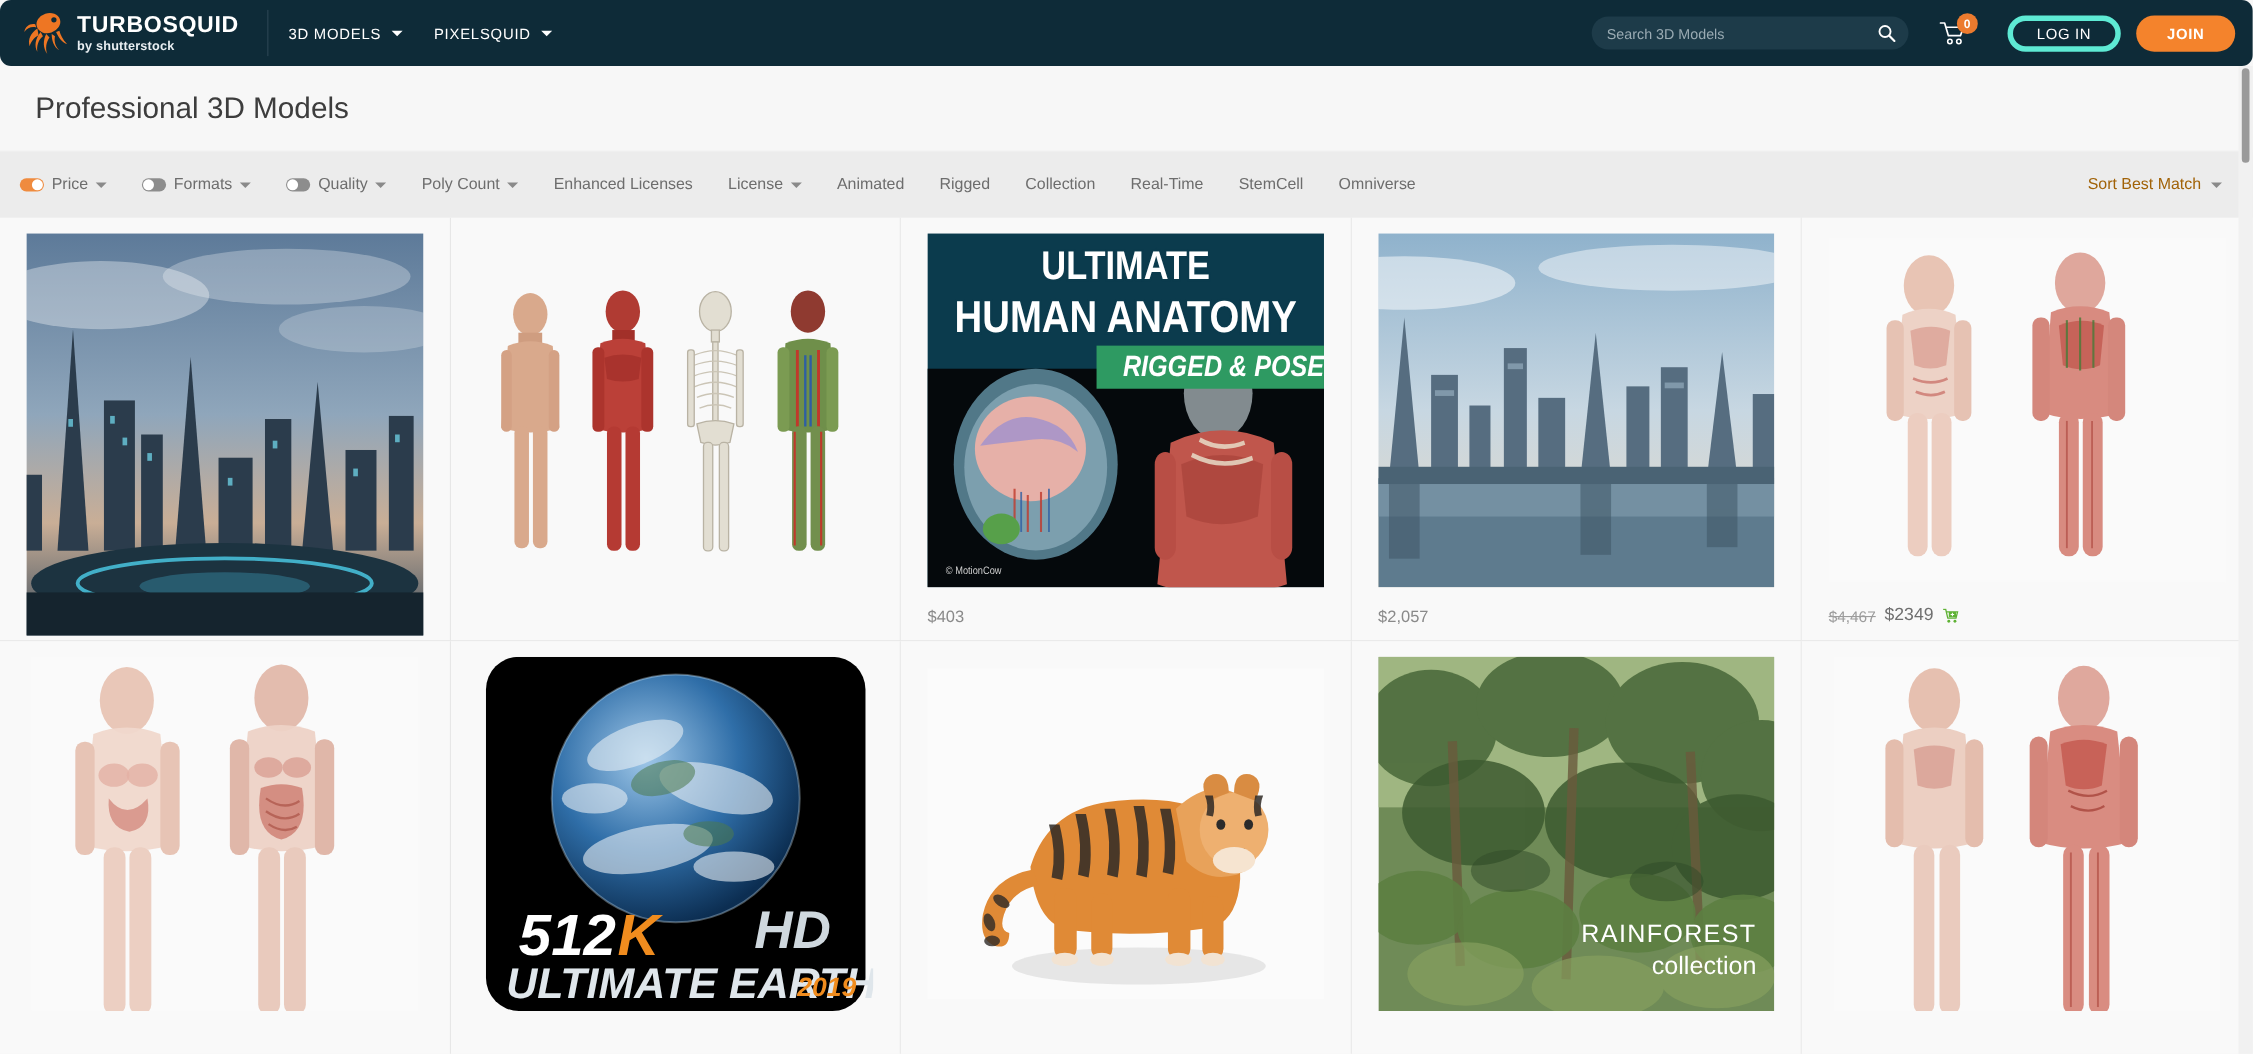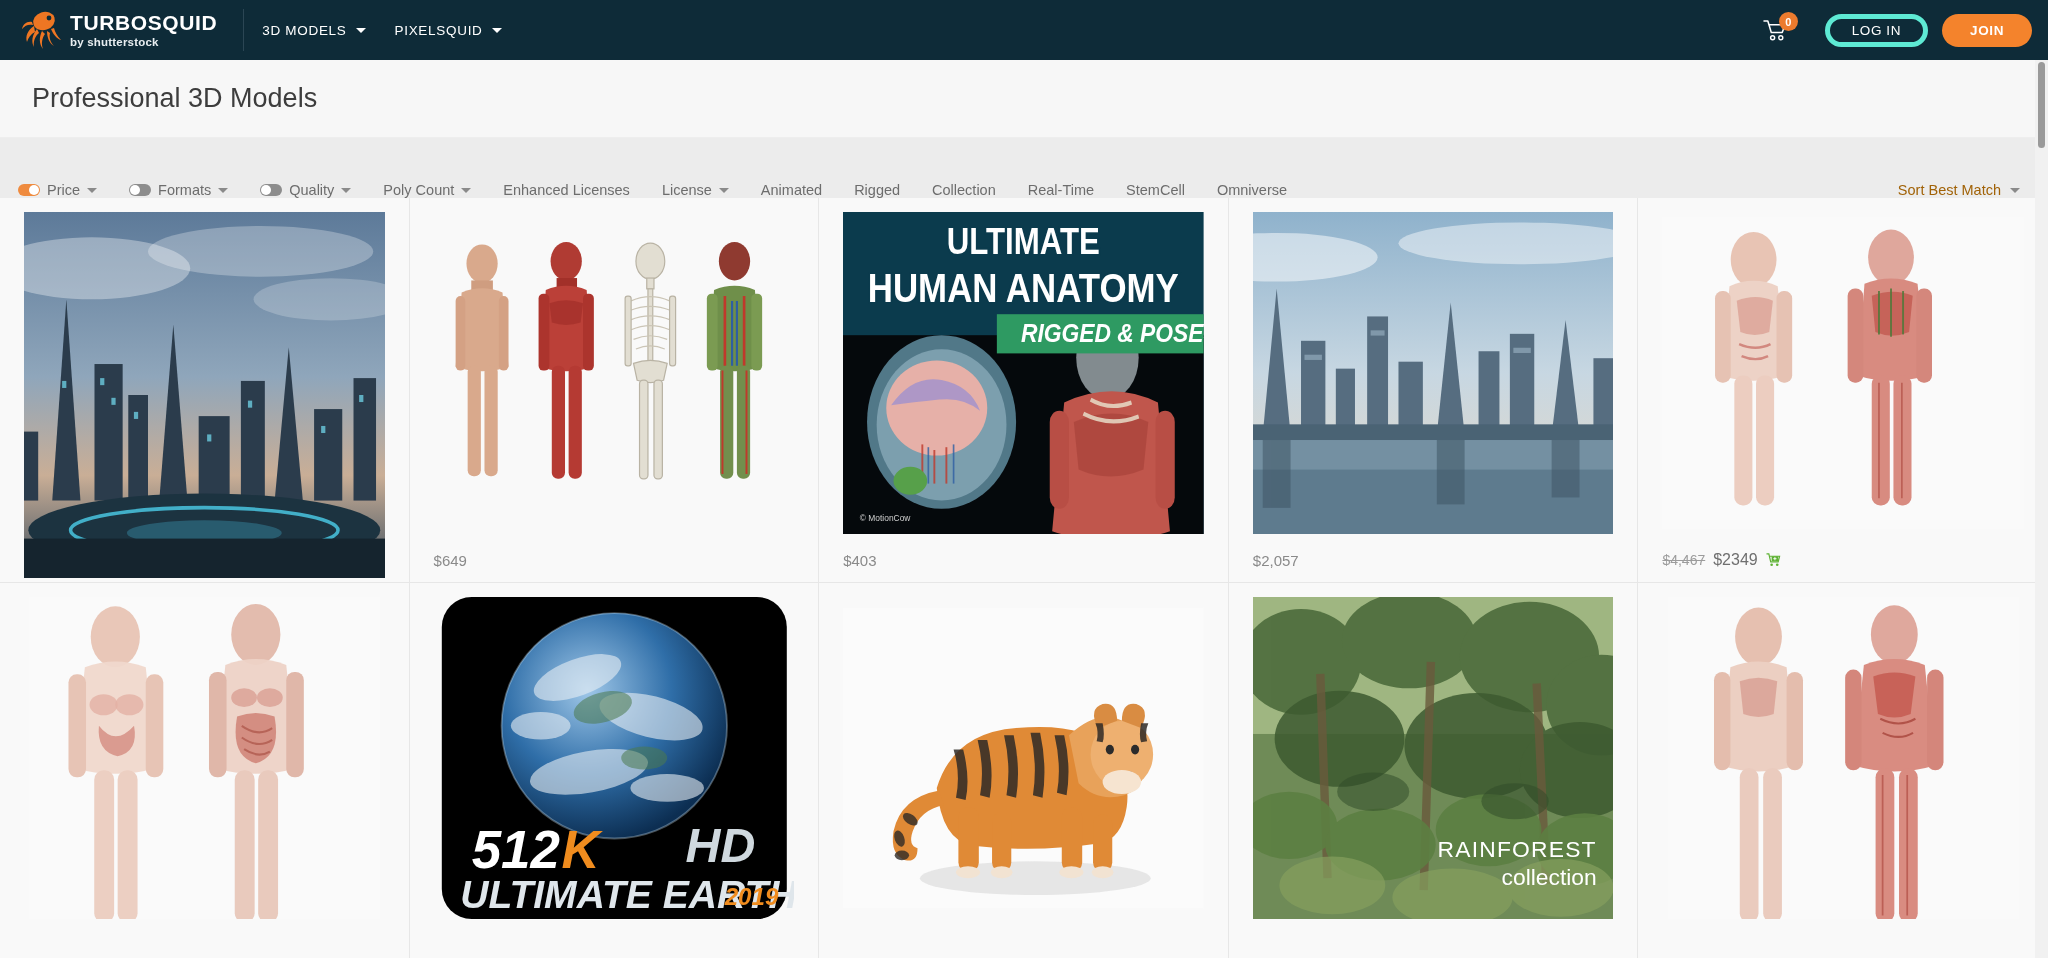--- a/index.html
+++ b/index.html
@@ -9,20 +9,21 @@
     background: #f7f7f7;
     overflow: hidden;
   }
 
   
   .header {
     height: 60px; width: 2048px;
     background: #0e2b38;
     display: flex; align-items: center;
     position: relative;
+    border-radius: 10px;
   }
   .logo-block { display: flex; align-items: center; padding-left: 22px; }
   .squid-icon { width: 40px; height: 44px; margin-right: 8px; flex: 0 0 auto; }
   .logo-text { display: flex; flex-direction: column; justify-content: center; }
   .logo-title {
     color: #ffffff; font-size: 21px; font-weight: bold;
     letter-spacing: 0.6px; line-height: 1.0;
   }
   .logo-sub {
     color: #e8eef1; font-size: 11.5px; font-weight: bold;
@@ -98,21 +99,21 @@
   .title-bar {
     height: 78px; display: flex; align-items: center;
     padding-left: 32px; background: #f7f7f7;
     border-bottom: 1px solid #eeeeee;
   }
   .page-title { font-size: 27px; color: #3d3d3d; font-weight: normal; }
 
   
   .filter-bar {
     height: 60px; background: #ececec;
-    display: flex; align-items: flex-end; position: relative;
+    display: flex; align-items: center; position: relative;
     padding-left: 18px;
   }
   .filter-item {
     display: flex; align-items: center; gap: 7px;
     color: #6d6d6d; font-size: 14.5px; cursor: pointer;
     margin-right: 32px; white-space: nowrap;
   }
   .toggle {
     width: 22px; height: 12px; border-radius: 6px;
     background: #8d8d8d; position: relative; flex: 0 0 auto;
@@ -203,20 +204,29 @@
       <span>3D MODELS</span>
       <i class="caret-d"></i>
     </div>
     <div class="nav-item">
       <span>PIXELSQUID</span>
       <i class="caret-d"></i>
     </div>
   </div>
 
   <div class="header-right">
+    <div class="search-wrap">
+      <input class="search-input" type="text" placeholder="Search 3D Models" style="">
+      <span class="search-btn">
+        <svg viewBox="0 0 20 20" width="18" height="18">
+          <circle cx="8.5" cy="8.5" r="5.6" fill="none" stroke="#ffffff" stroke-width="1.9"></circle>
+          <line x1="12.8" y1="12.8" x2="18" y2="18" stroke="#ffffff" stroke-width="2.2" stroke-linecap="round"></line>
+        </svg>
+      </span>
+    </div>
 
     <div class="cart-wrap">
       <svg viewBox="0 0 26 24" width="25" height="23">
         <path d="M1 2 H5 L8.6 14 H20 L23 6 H7" fill="none" stroke="#ffffff" stroke-width="1.6" stroke-linecap="round" stroke-linejoin="round"></path>
         <circle cx="10" cy="19.5" r="2.1" fill="none" stroke="#ffffff" stroke-width="1.5"></circle>
         <circle cx="18.5" cy="19.5" r="2.1" fill="none" stroke="#ffffff" stroke-width="1.5"></circle>
       </svg>
       <span class="cart-badge">0</span>
     </div>
 
@@ -387,23 +397,20 @@
         <path d="M20 46 v58 M36 46 v58" stroke="#c0392b" stroke-width="2.2" fill="none"></path>
         <path d="M26 50 v54 M30 50 v54" stroke="#2e5fa3" stroke-width="1.8" fill="none"></path>
         <rect x="5" y="44" width="9" height="64" rx="4" fill="#7b9b52"></rect>
         <rect x="42" y="44" width="9" height="64" rx="4" fill="#7b9b52"></rect>
         <rect x="16" y="104" width="11" height="94" rx="5" fill="#728f4d"></rect>
         <rect x="30" y="104" width="11" height="94" rx="5" fill="#728f4d"></rect>
         <path d="M18 108 v86 M38 108 v86" stroke="#c0392b" stroke-width="1.6" fill="none"></path>
       </g>
     </svg>
         </div>
-      </div>
-      <div class="price-row">
-        <span>$649</span>
       </div>
     </div>
     <div class="card">
       <div class="thumb-area">
         <div class="thumb">
     <svg class="art" viewBox="0 0 300 230" preserveAspectRatio="none">
       <rect width="300" height="230" fill="#0b3b4d"></rect>
       <rect y="88" width="300" height="142" fill="#05090c"></rect>
       <circle cx="82" cy="150" r="62" fill="#8fd4ef" opacity=".55"></circle>
       <circle cx="82" cy="152" r="54" fill="#cfe9f5" opacity=".35"></circle>

